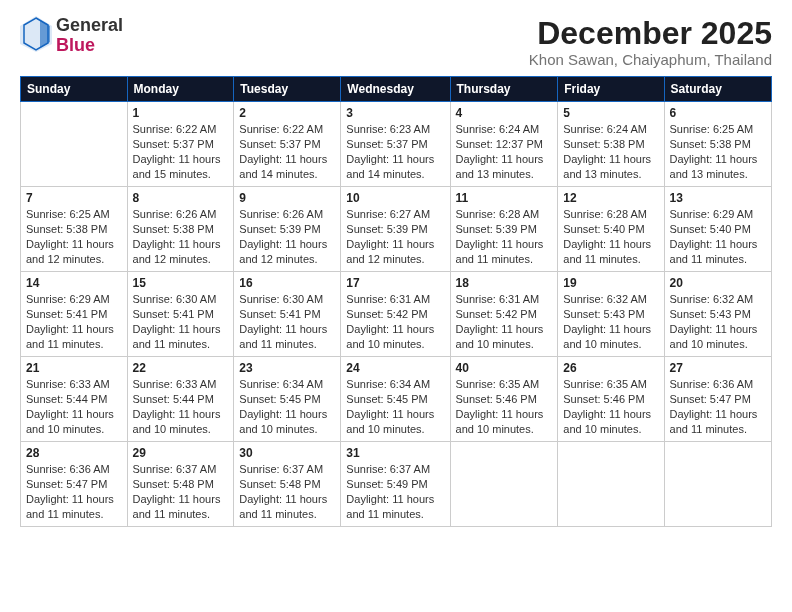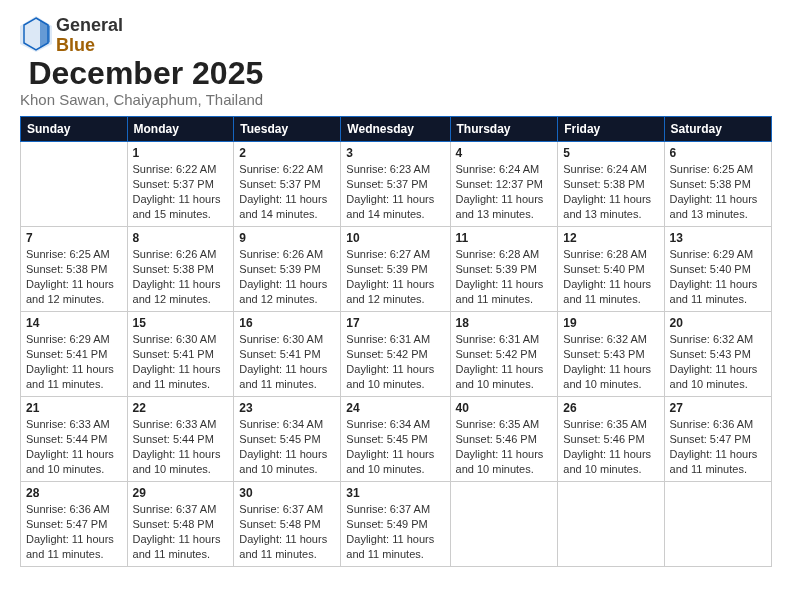--- a/index.html
+++ b/index.html
@@ -14,34 +14,33 @@
       width: 792px;
       height: 612px;
       padding: 16px 20px 10px 20px;
       background: #fff;
     }
     .header {
       display: flex;
       justify-content: space-between;
       align-items: flex-start;
       margin-bottom: 8px;
-      flex-direction: column;
     }
     .logo {
       display: flex;
       align-items: center;
       gap: 4px;
     }
     .logo-text {
       font-size: 18px;
       font-weight: bold;
       line-height: 1.1;
     }
     .logo-general { color: #333; }
-    .logo-blue { color: #a16207; }
+    .logo-blue { color: #be185d; }
     .title-block {
       text-align: right;
     }
     .month-title {
       font-size: 32px;
       font-weight: bold;
       color: #222;
       line-height: 1.1;
     }
     .location-title {

